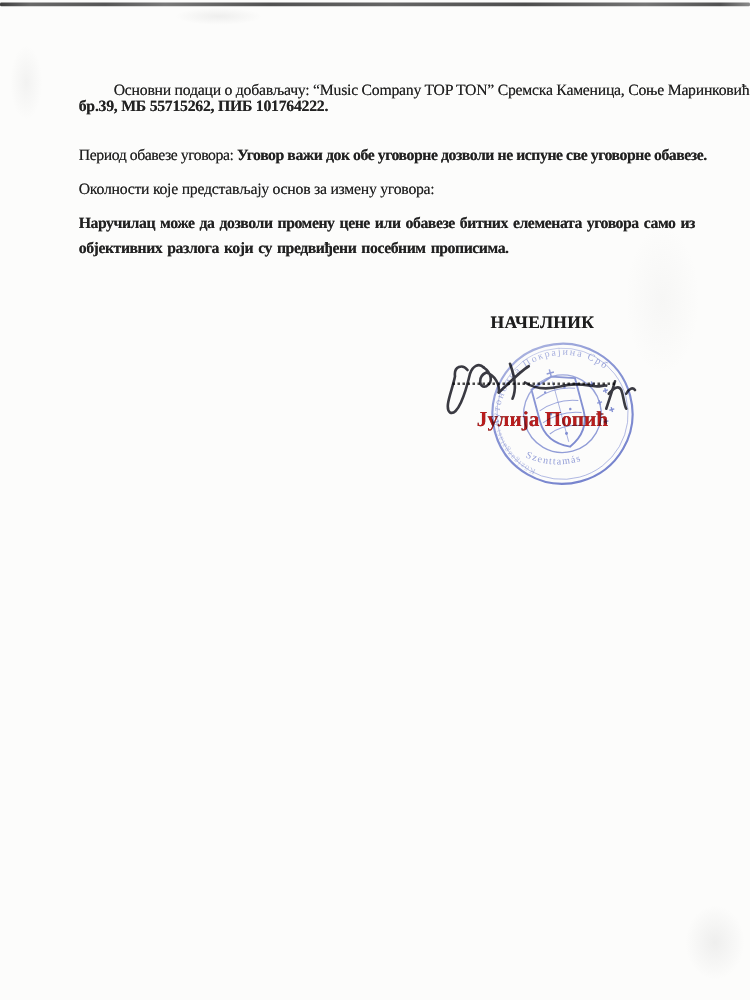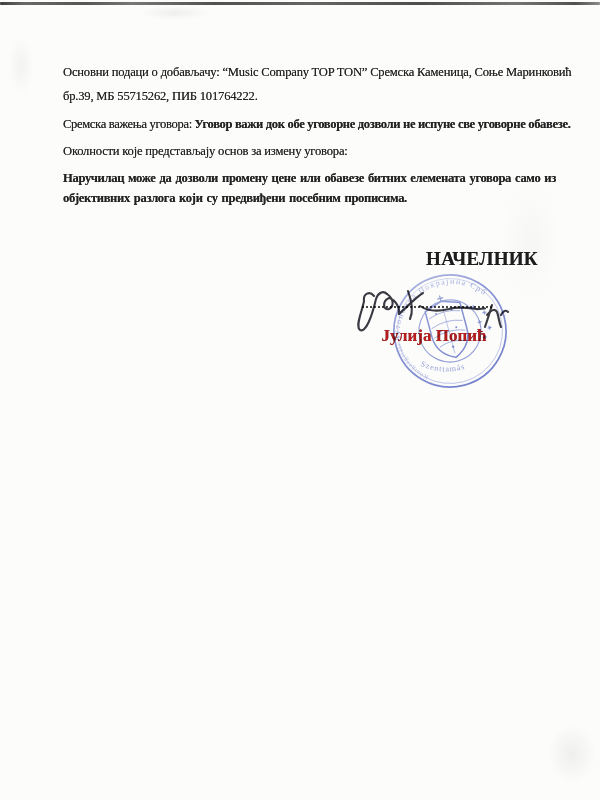--- a/index.html
+++ b/index.html
@@ -35,25 +35,24 @@
     letter-spacing: -0.2px;
     color: #222;
     text-shadow: 0 0 .5px rgba(45,45,45,.75);
   }
   .doc-line b, .doc-line .bold { font-weight: bold; }
   .clause { font-weight: bold; letter-spacing: -0.35px; word-spacing: 1.2px; }
 
   .sig-block {
     position: absolute; left: 352px; top: 250px; width: 164px;
     text-align: center;
-    font-weight: bold; font-size: 19px; line-height: 17px;
+    font-weight: bold; font-size: 14px; line-height: 17px;
     color: #1d1d1d;
     letter-spacing: .3px;
     text-shadow: 0 0 .5px rgba(45,45,45,.75);
-    margin-left: 48px;
   }
   .sig-dash-line {
     position: absolute; left: 362px; top: 306px; width: 130px; height: 0;
     border-bottom: 2px dotted #2c2c2c;
     opacity: .85;
   }
   .sig-name {
     position: absolute; left: 352px; top: 326px; width: 164px;
     text-align: center;
     font-weight: bold; font-size: 17px;
@@ -71,24 +70,24 @@
 </style>
 </head>
 <body>
 
 <div class="scan-top-line"></div>
 <div class="smudge s1"></div>
 <div class="smudge s2"></div>
 <div class="smudge s3"></div>
 <div class="smudge s4"></div>
 
-<div class="doc-line" style="top:65px;">Основни подаци о добављачу: “Music Company TOP TON” Сремска Каменица, Соње Маринковић</div>
-<div class="doc-line" style="top:89px;">бр.39, МБ 55715262, ПИБ 101764222.</div>
+<div class="doc-line" style="top:65px;margin-left:28px;">Основни подаци о добављачу: “Music Company TOP TON” Сремска Каменица, Соње Маринковић</div>
+<div class="doc-line" style="top:78px;font-weight:bold;">бр.39, МБ 55715262, ПИБ 101764222.</div>
 
-<div class="doc-line" style="top:117px; letter-spacing:-0.35px;"><span>Сремска важења уговора: </span><b>Уговор важи док обе уговорне дозволи не испуне све уговорне обавезе.</b></div>
+<div class="doc-line" style="top:117px; letter-spacing:-0.35px;"><span>Период обавезе уговора: </span><b>Уговор важи док обе уговорне дозволи не испуне све уговорне обавезе.</b></div>
 
 <div class="doc-line" style="top:144px;">Околности које представљају основ за измену уговора:</div>
 
 <div class="doc-line clause" style="top:171px;">Наручилац може да дозволи промену цене или обавезе битних елемената уговора само из</div>
 <div class="doc-line clause" style="top:191px;">објективних разлога који су предвиђени посебним прописима.</div>
 
 <div class="sig-block">
   <div>НАЧЕЛНИК</div>
 </div>
 <div class="sig-dash-line"></div>

